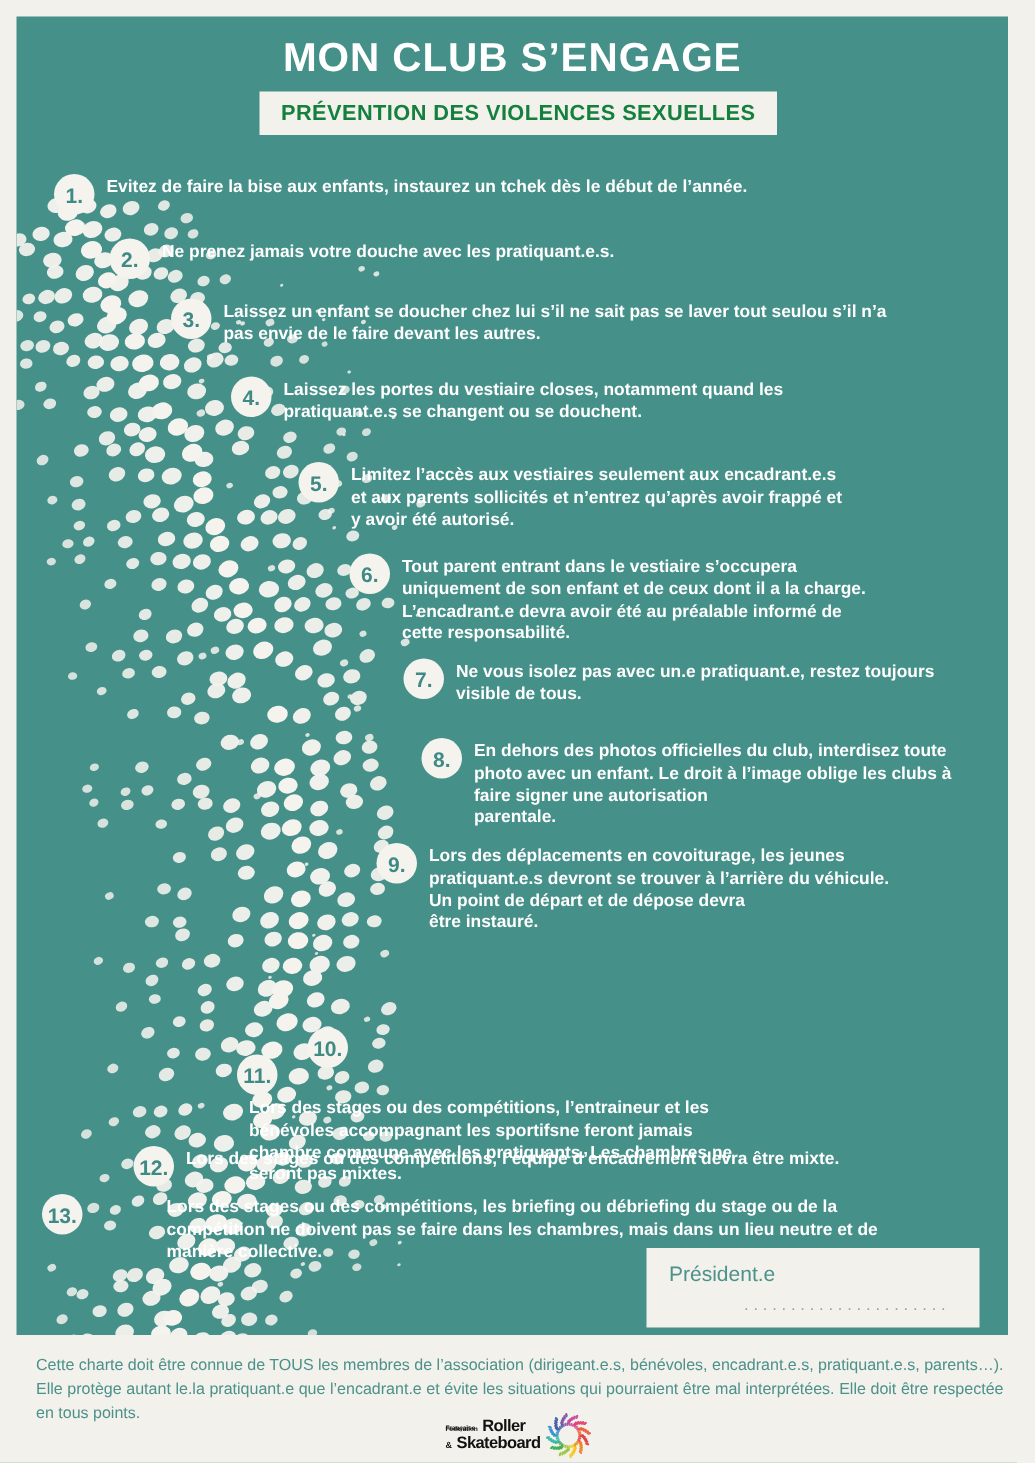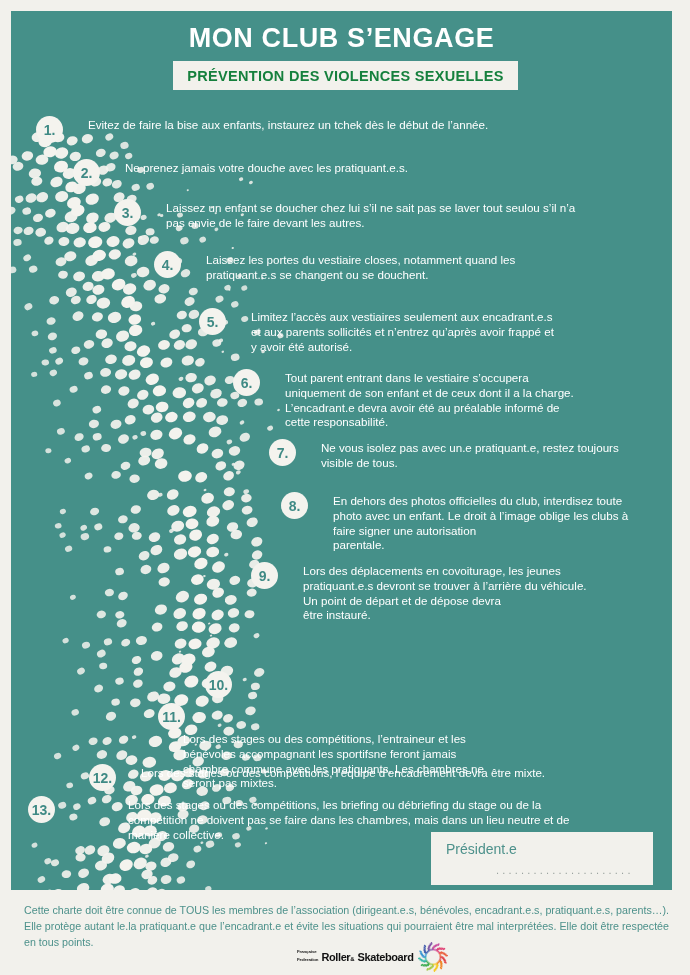--- a/index.html
+++ b/index.html
@@ -83,23 +83,23 @@
     display: flex;
     align-items: center;
     justify-content: center;
     line-height: 1;
     box-sizing: border-box;
     padding-top: 1px;
   }
   .rule-text {
     color: #ffffff;
     font-size: 11.6px;
-    font-weight: normal;
+    font-weight: bold;
     line-height: 1.28;
-    margin-left: 25px;
+    margin-left: 8px;
     padding-top: 2px;
     white-space: pre-line;
   }
   
   #signature-box {
     position: absolute;
     left: 420px;
     top: 821px;
     width: 222px;
     height: 53px;
@@ -138,21 +138,21 @@
     position: absolute;
     left: 297px;
     top: 941px;
     width: 122px;
     height: 32px;
     display: flex;
     align-items: center;
   }
   #logo-text {
     display: flex;
-    flex-direction: row;
+    flex-direction: column;
     justify-content: center;
     line-height: 1;
   }
   .logo-line {
     display: flex;
     align-items: baseline;
     gap: 3px;
   }
   .logo-small {
     font-size: 4.4px;
@@ -756,21 +756,21 @@
     </div>
 
     <div class="rule" style="left:240px; top:551px; width:408px;">
       <div class="badge">9.</div>
       <div class="rule-text">Lors des déplacements en covoiturage, les jeunes
 pratiquant.e.s devront se trouver à l’arrière du véhicule.
 Un point de départ et de dépose devra
 être instauré.</div>
     </div>
 
-    <div class="rule" style="left:194px; top:660px; width:454px;">
+    <div class="rule" style="left:194px; top:674px; width:454px;">
       <div class="badge">10.</div>
     </div>
 
     <div class="rule" style="left:147px; top:692px; width:501px;flex-direction:column;">
       <div class="badge">11.</div>
       <div class="rule-text">Lors des stages ou des compétitions, l’entraineur et les
 bénévoles accompagnant les sportifsne feront jamais
 chambre commune avec les pratiquants. Les chambres ne
 seront pas mixtes.</div>
     </div>

